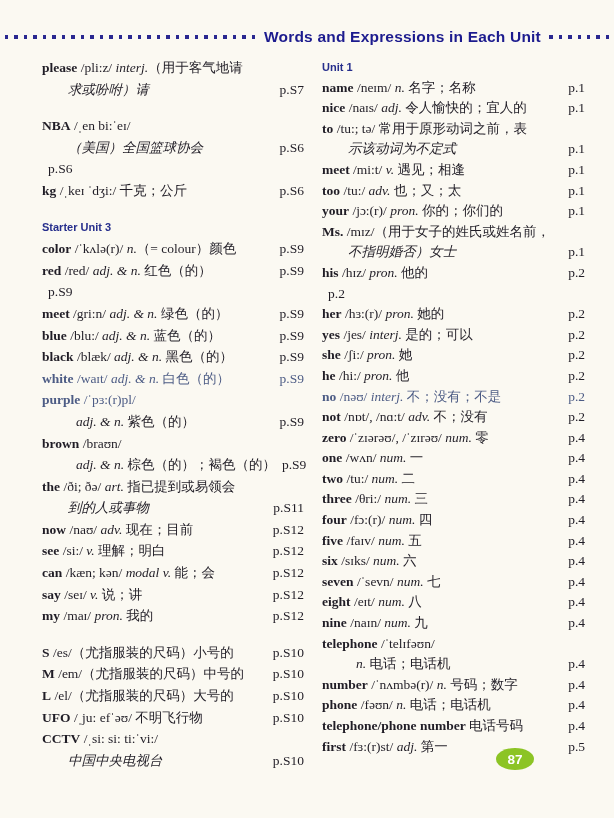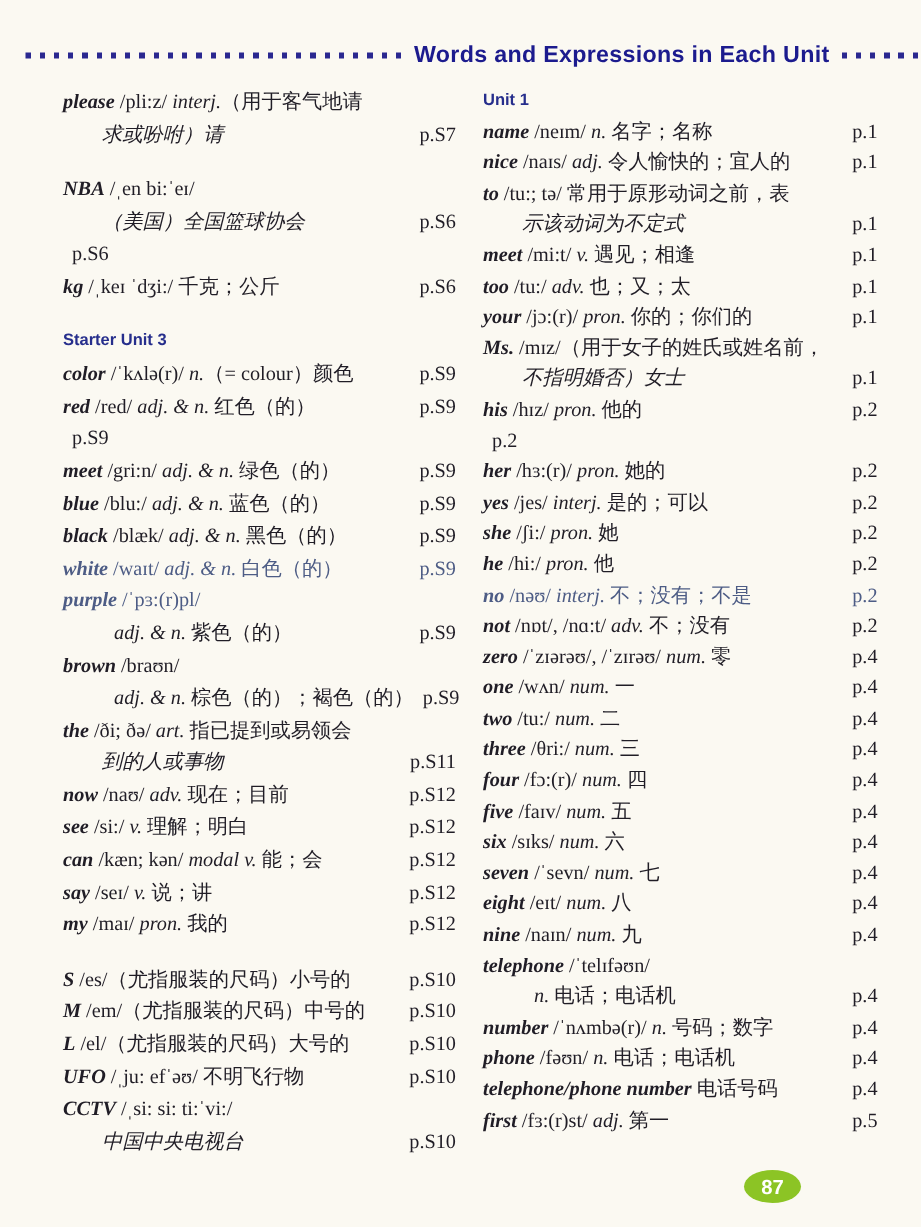--- a/index.html
+++ b/index.html
@@ -6,21 +6,21 @@
   .page{
     position:relative;
     width:614px;height:818px;
     background:var(--page-bg,#fbf9f2);
     overflow:hidden;
     font-family:"Liberation Serif","DejaVu Serif",serif;
     color:var(--body-color,#201d26);
   }
   
   .header-bar{
-    position:absolute;top:28px;left:17px;right:0;
+    position:absolute;top:28px;left:5px;right:0;
     display:flex;align-items:center;gap:8px;
   }
   .dots{
     height:4px;
     background:repeating-linear-gradient(90deg,var(--rule-color,#2a2890) 0 3.5px,transparent 3.5px 9.5px);
   }
   .dots-left{width:251px;flex:none;}
   .dots-right{flex:1;}
   .header-title{
     font-family:"Liberation Sans","DejaVu Sans",sans-serif;
@@ -37,25 +37,25 @@
     font-weight:bold;font-size:11px;
     color:var(--heading-color,#262e8c);
   }
   .gap{height:15px;}
   .line{display:flex;justify-content:space-between;align-items:baseline;}
   .txt{white-space:nowrap;}
   .indent1 .txt{padding-left:26px;font-style:italic;}
   .indent2 .txt{padding-left:34px;}
   .tint{color:var(--tint-color,#4d5c85);}
   .pg{flex:none;padding-left:6px;}
-  .b{font-weight:bold;font-style:italic;}
+  .b{font-weight:bold;}
   .i{font-style:italic;margin-top:26px;}
   
   .badge{
-    position:absolute;left:496px;top:780px;
+    position:absolute;left:496px;top:748px;
     width:38px;height:22px;border-radius:50%;
     background:var(--badge-color,#8cc425);
     color:#fff;font-weight:bold;
     font-family:"Liberation Sans","DejaVu Sans",sans-serif;
     font-size:13.5px;
     display:flex;align-items:center;justify-content:center;
   }
 </style>
 </head>
 <body>

